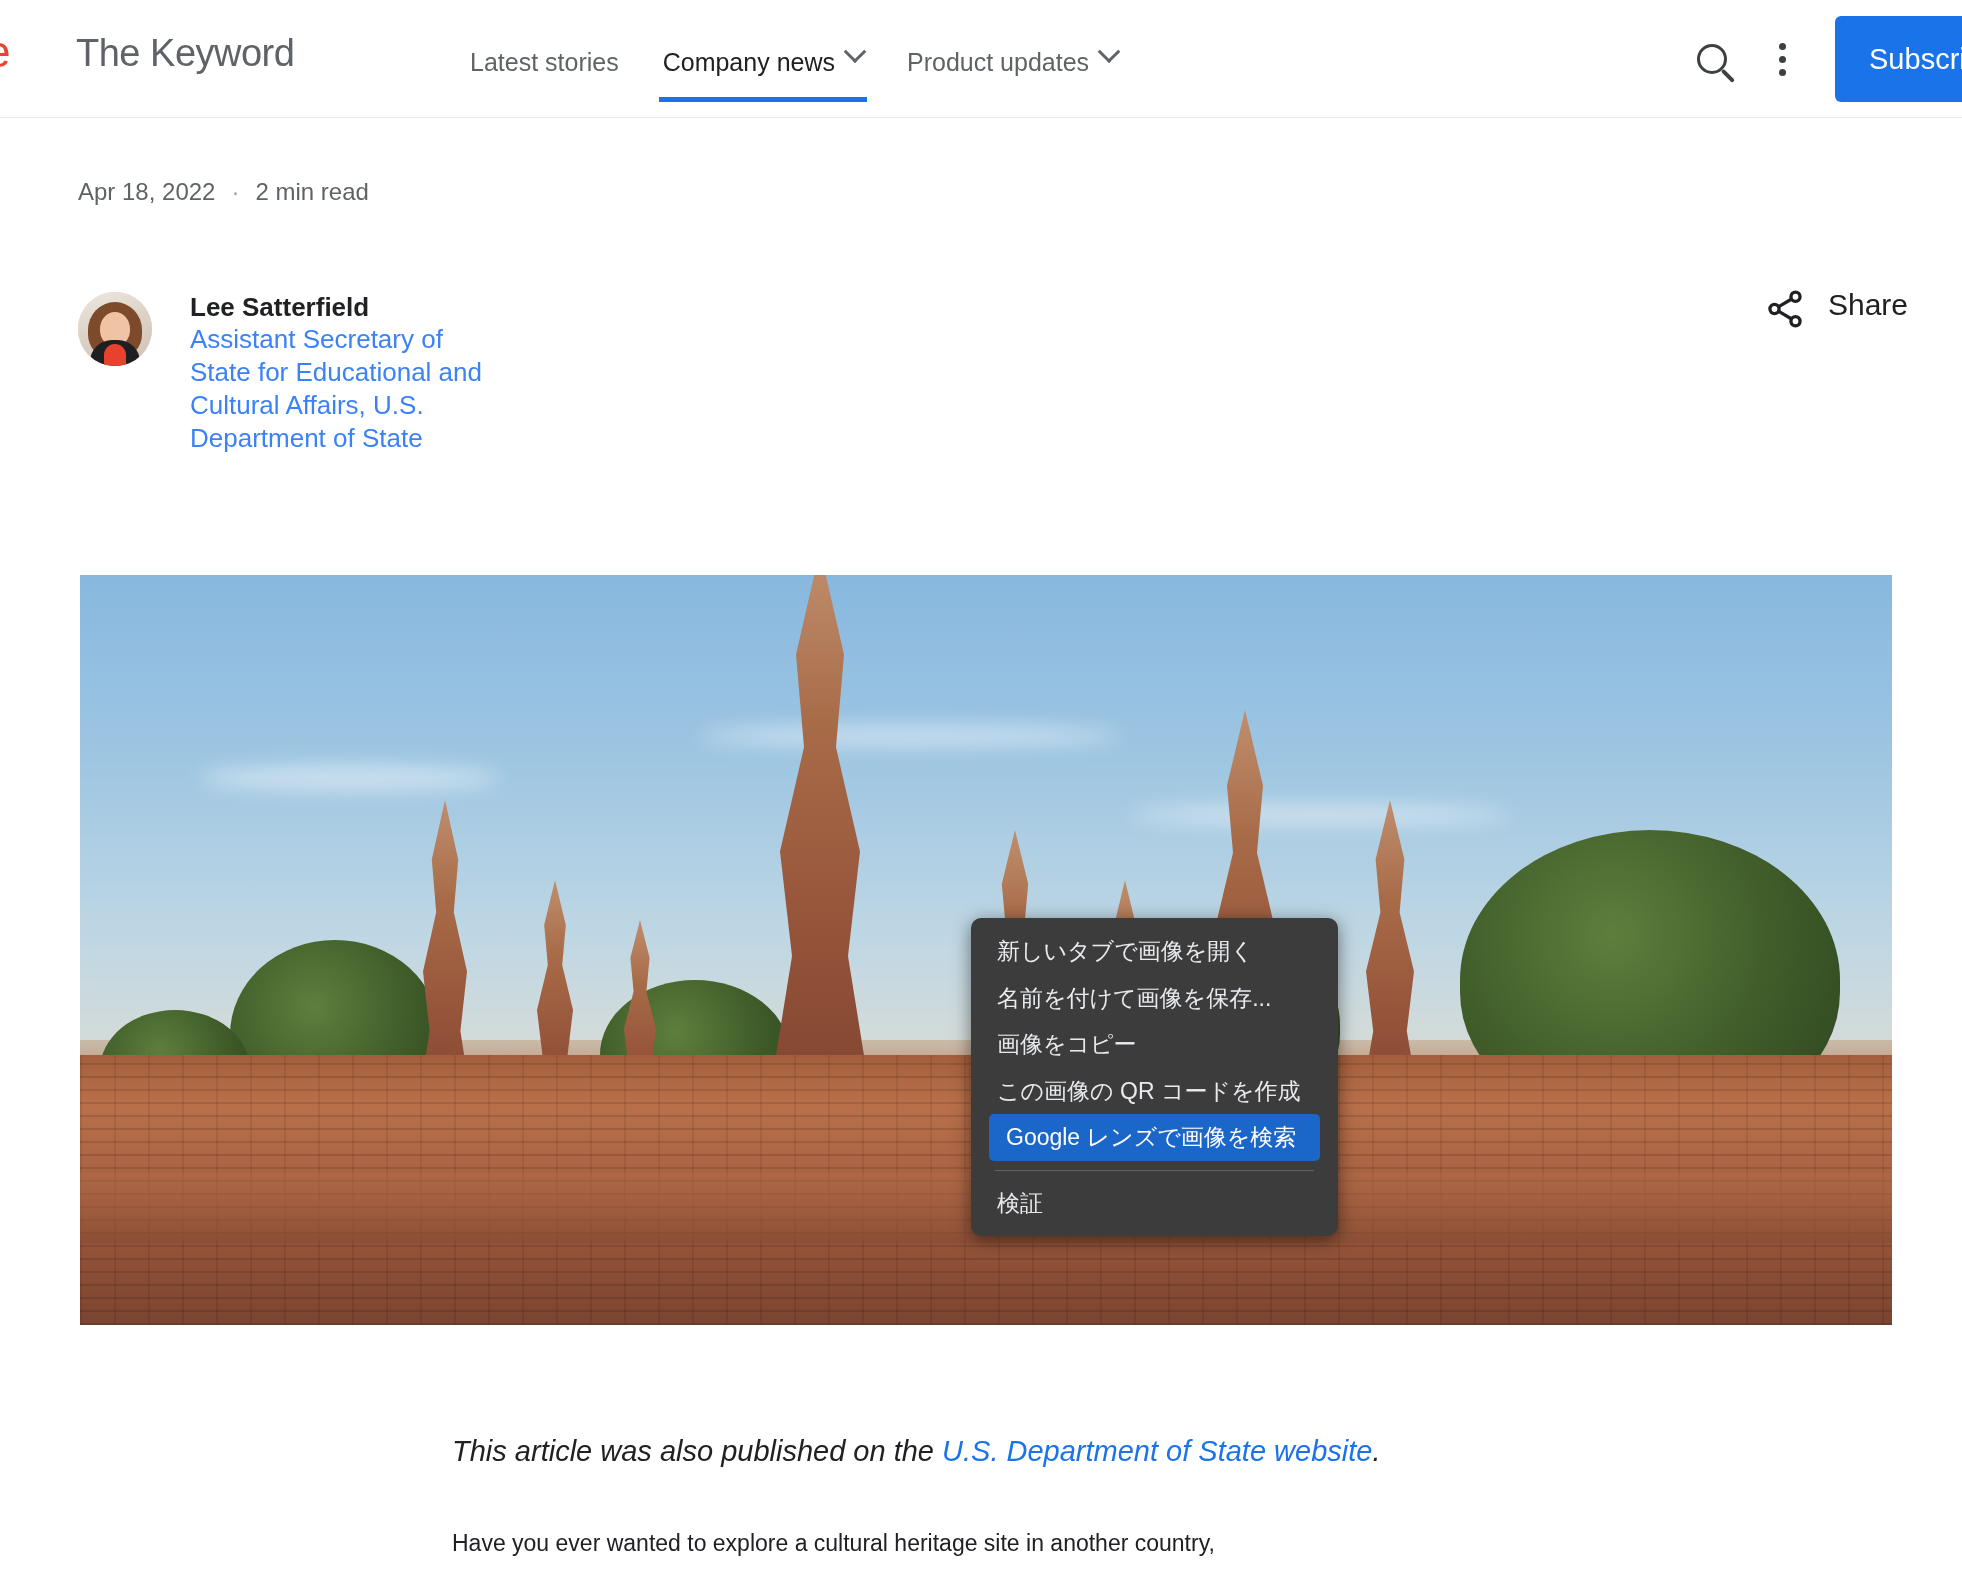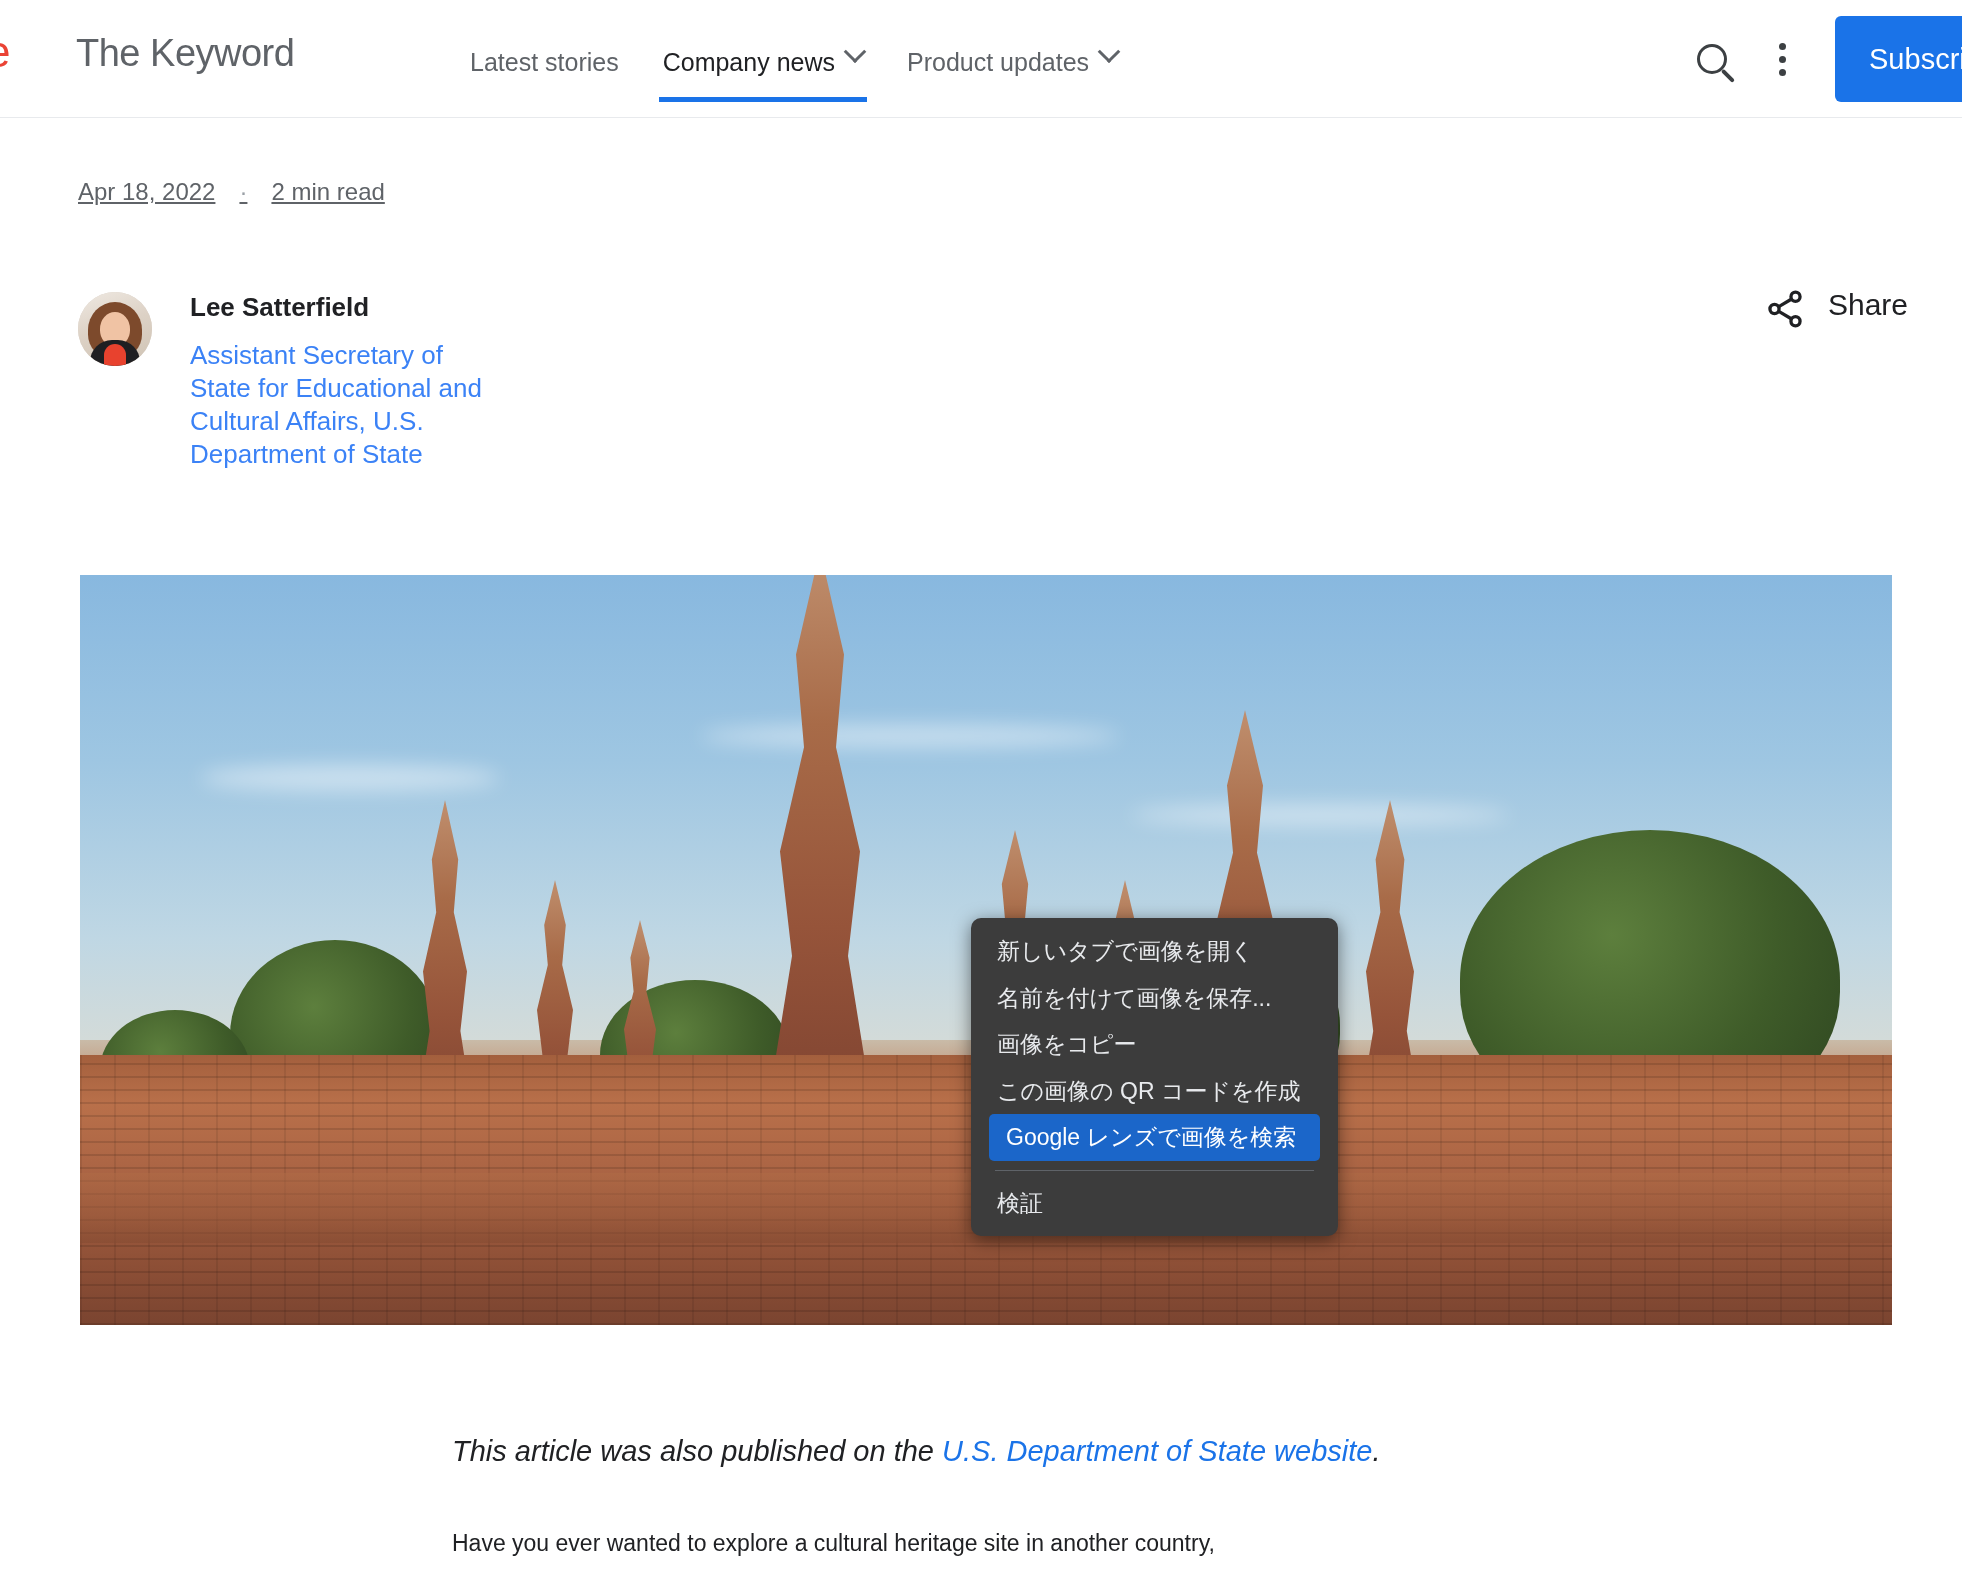--- a/index.html
+++ b/index.html
@@ -137,24 +137,23 @@
     font-family: inherit;
   }
 
   
   .meta-row {
     position: absolute;
     left: 78px;
     top: 178px;
     display: flex;
     align-items: center;
-    gap: 24px;
+    gap: 16px;
     font-size: 24px;
     color: #5f6368;
-    text-decoration: underline;
   }
   .meta-dot { color: #9aa0a6; }
 
   .author-row {
     position: absolute;
     left: 78px;
     top: 292px;
     display: flex;
     gap: 38px;
     width: 700px;
@@ -171,21 +170,20 @@
   .avatar .bg { position:absolute; inset:0; background: linear-gradient(160deg,#efe9e2 0%,#ddd2c6 45%,#cfc3b4 100%); }
   .avatar .hair { position:absolute; left:10px; top:10px; width:54px; height:56px; background:#7d4a2c; border-radius:50% 50% 42% 42%; }
   .avatar .face { position:absolute; left:22px; top:20px; width:30px; height:34px; background:#f0c3a4; border-radius:50% 50% 46% 46%; }
   .avatar .body { position:absolute; left:12px; bottom:-4px; width:50px; height:30px; background:#1f1f22; border-radius:22px 22px 0 0; }
   .avatar .top  { position:absolute; left:26px; bottom:-4px; width:22px; height:26px; background:#e8422e; border-radius:12px 12px 0 0; }
 
   .author-name {
     font-size: 26px;
     font-weight: 700;
     color: #202124;
-    margin-bottom: 16px;
   }
   .author-title {
     font-size: 26px;
     color: #3b82f6;
     line-height: 1.27;
     max-width: 300px;
   }
 
   .share-btn {
     position: absolute;

